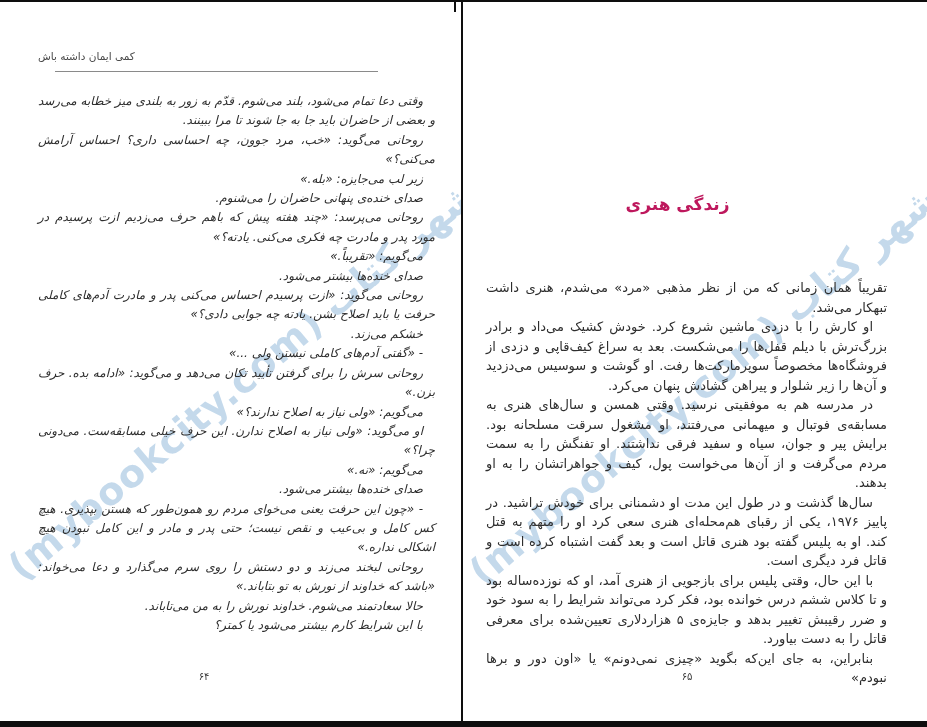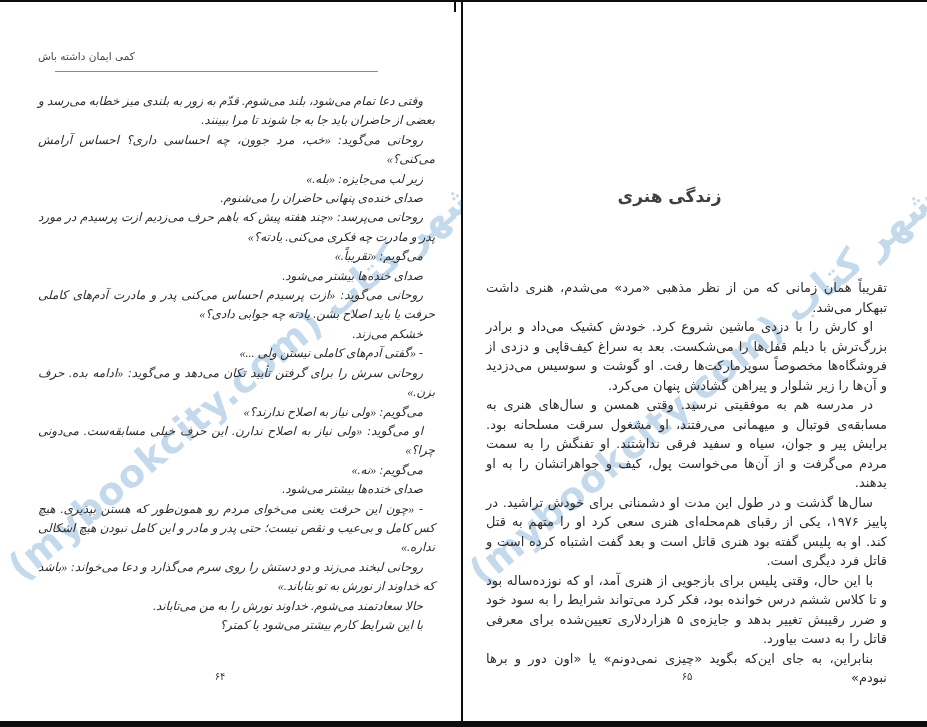--- a/index.html
+++ b/index.html
@@ -31,41 +31,41 @@
     direction:rtl;z-index:2;
   }
   .head-rule{position:absolute;top:71px;left:55px;width:323px;height:1px;background:var(--rule);z-index:2;}
 
   .body-left{
     position:absolute;top:92px;left:38px;width:397px;
     direction:rtl;text-align:justify;
     font-style:italic;font-size:12px;line-height:19.4px;color:var(--text);
     z-index:2;
   }
-  .body-left p{margin:0;text-indent:12px;font-family:Liberation Serif, serif;}
+  .body-left p{margin:0;text-indent:12px;}
 
   .chapter-title{
     position:absolute;top:186px;left:6px;width:401px;
     text-align:center;direction:rtl;
-    font-size:17px;font-weight:bold;color:#404040;margin:0;z-index:2;
+    font-size:17px;font-weight:bold;color:#be185d;margin:8px;z-index:2;
   }
   .body-right{
     position:absolute;top:278px;left:23px;width:401px;
     direction:rtl;text-align:justify;
     font-size:13px;line-height:19.5px;color:var(--text);
     z-index:2;
   }
   .body-right p{margin:0;text-indent:14px;}
   .body-right p.noindent{text-indent:0;}
 
   .pagenum{
     position:absolute;top:671px;width:40px;text-align:center;
     font-size:10px;color:#3a3a3a;z-index:2;direction:rtl;
   }
-  .pagenum-left{left:200px;}
+  .pagenum-left{left:184px;}
   .pagenum-right{left:204px;}
 
   .watermark{
     position:absolute;white-space:nowrap;direction:rtl;
     font-size:38px;font-weight:bold;color:var(--watermark);opacity:0.5;
     transform:rotate(-40deg);transform-origin:left bottom;
     z-index:1;letter-spacing:1px;pointer-events:none;
   }
   .wm-left{left:28px;top:545px;}
   .wm-right{left:26px;top:550px;}

